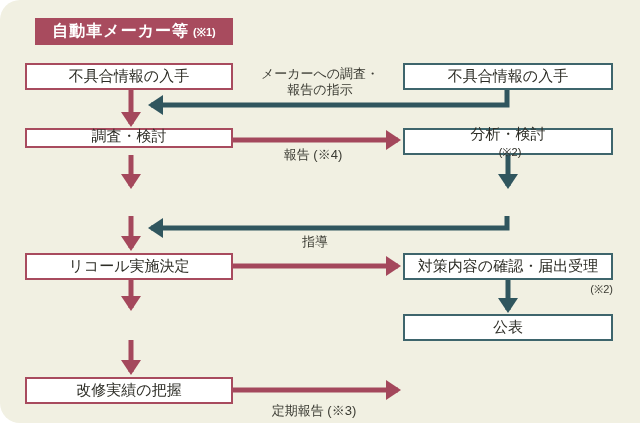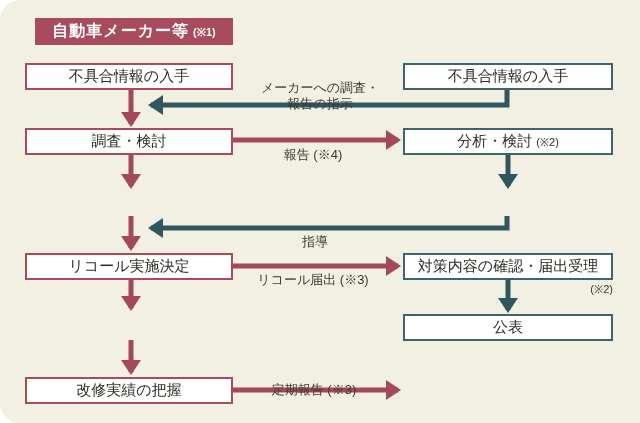--- a/index.html
+++ b/index.html
@@ -60,47 +60,46 @@
   </svg>
 
   <div class="hdr maker" style="left:35px;top:18px;width:198px;">
     <span>自動車メーカー等</span>
     <span class="hnote">(※1)</span>
   </div>
 
   <div class="box red" style="left:25px;top:63px;width:208px;height:27px;">
     <span>不具合情報の入手</span>
   </div>
-  <div class="box red" style="left:25px;top:128px;width:208px;height:27px;">
+  <div class="box red" style="left:25px;top:128px;width:208px;height:20px;align-items:flex-end;">
     <span>調査・検討</span>
   </div>
   <div class="box red" style="left:25px;top:253px;width:208px;height:27px;">
     <span>リコール実施決定</span>
   </div>
   <div class="box red" style="left:25px;top:377px;width:208px;height:27px;">
     <span>改修実績の把握</span>
   </div>
 
 
   <div class="box teal" style="left:403px;top:63px;width:210px;height:27px;">
     <span>不具合情報の入手</span>
   </div>
-  <div class="box teal" style="left:403px;top:128px;width:210px;height:27px;">
+  <div class="box teal" style="left:403px;top:128px;width:210px;height:27px;flex-direction:column;">
     <span>分析・検討</span>
     <span class="bnote">(※2)</span>
   </div>
   <div class="box teal" style="left:403px;top:253px;width:210px;height:27px;">
     <span>対策内容の確認・届出受理</span>
   </div>
   <div class="box teal" style="left:403px;top:314px;width:210px;height:27px;">
     <span>公表</span>
   </div>
 
-  <div class="lbl" style="left:240px;top:80px;width:160px;">
+  <div class="lbl" style="left:240px;top:66px;width:160px;">
     <div>メーカーへの調査・</div>
     <div>報告の指示</div>
   </div>
   <div class="lbl" style="left:253px;top:147px;width:120px;">報告 (※4)</div>
   <div class="lbl" style="left:265px;top:234px;width:100px;">指導</div>
-  <div class="lbl" style="left:233px;top:272px;width:160px;">リコール届出 (※3)</div>
   <div class="lbl right small" style="left:523px;top:281px;width:90px;font-size:11px;">(※2)</div>
-  <div class="lbl" style="left:244px;top:382px;width:140px;text-align:center;">定期報告 (※3)</div>
+  <div class="lbl" style="left:244px;top:403px;width:140px;text-align:center;">定期報告 (※3)</div>
 </div>
 
 </body></html>

